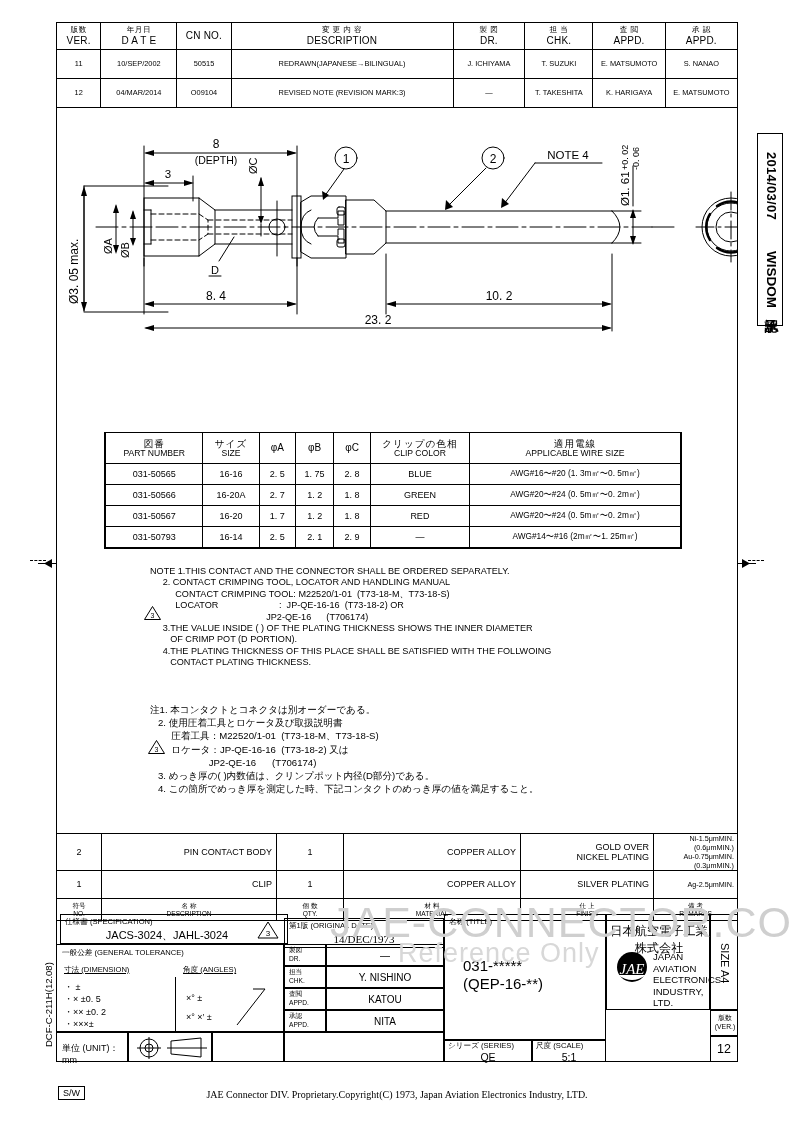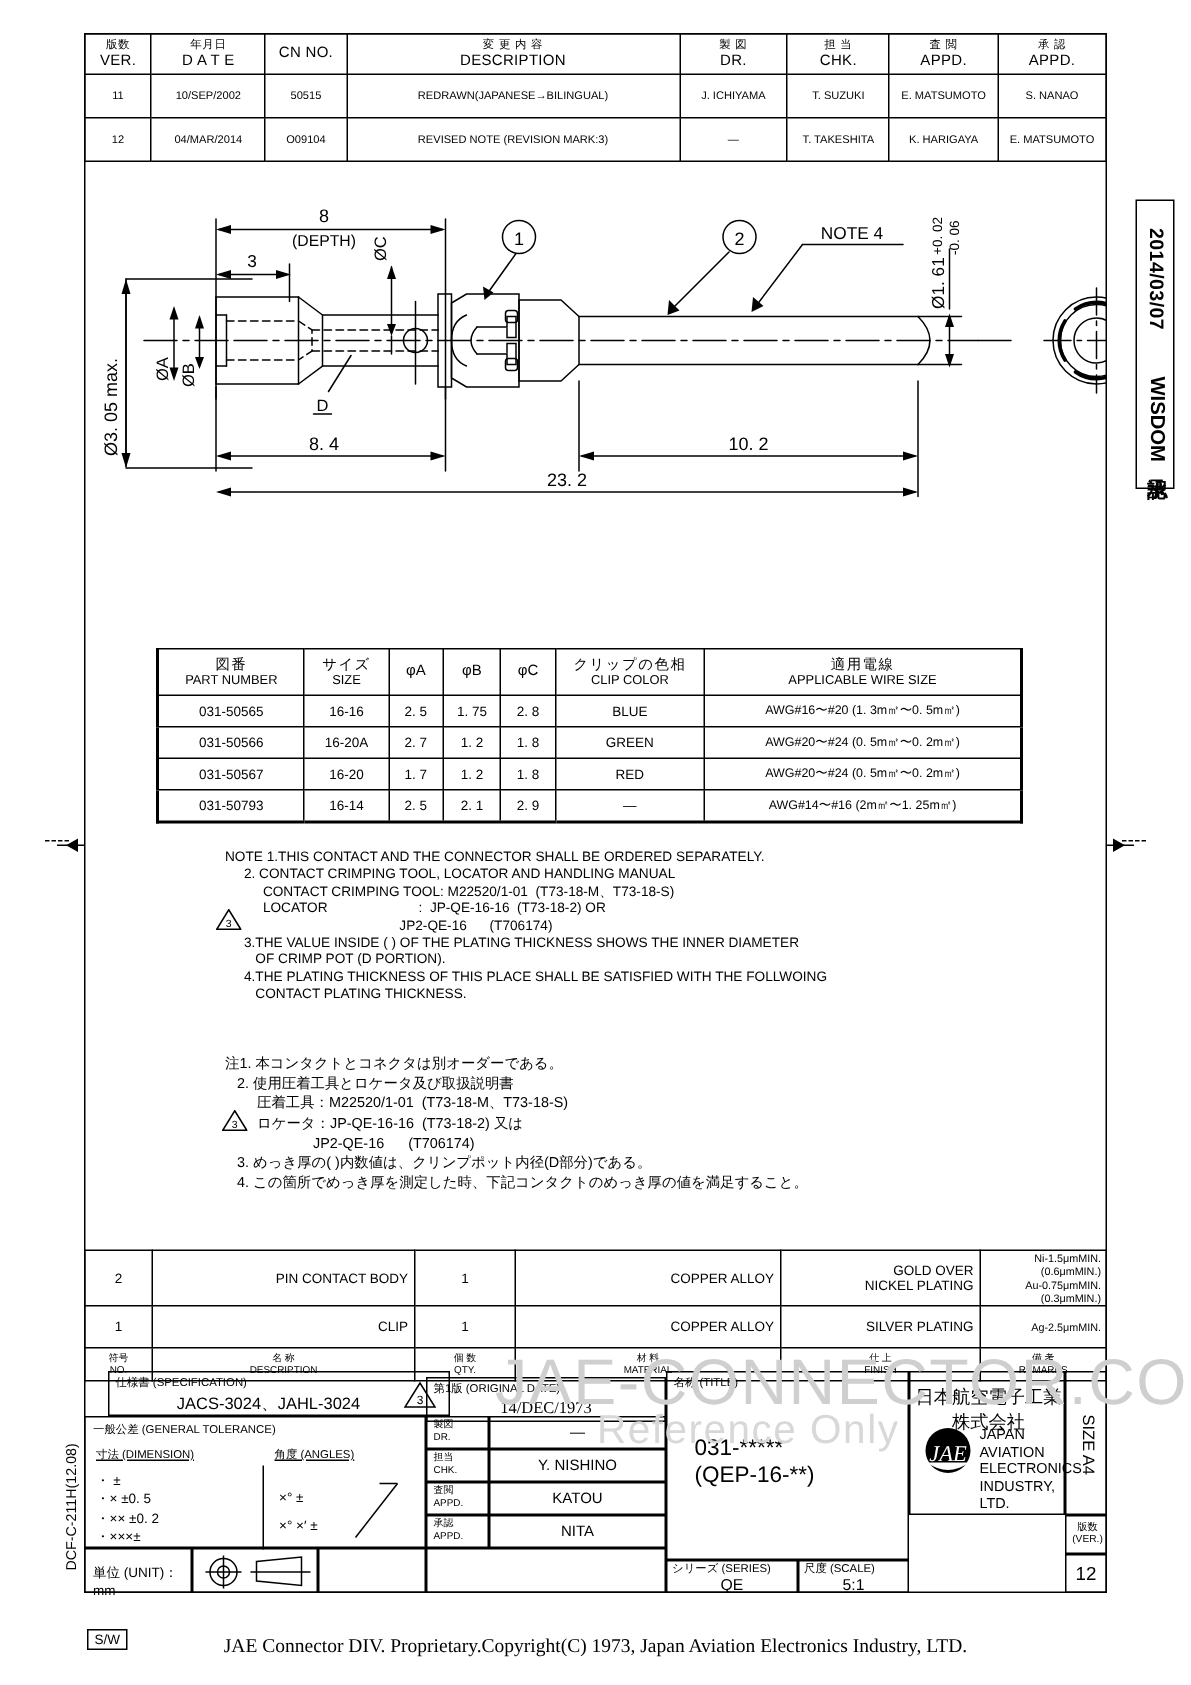--- a/index.html
+++ b/index.html
@@ -63,21 +63,21 @@
   #tblock .cell{position:absolute;box-sizing:border-box;border:1px solid #000;}
   .lbl{font-size:7.6px;}
   .lblS{font-size:6.6px;line-height:1.05;}
 
   
   #wm1{position:absolute;left:330px;top:898px;font-size:43px;color:#cfcfcf;letter-spacing:1px;white-space:nowrap;z-index:3;pointer-events:none;}
   #wm2{position:absolute;left:398px;top:938px;font-size:27px;color:#d8d8d8;letter-spacing:1px;white-space:nowrap;z-index:3;pointer-events:none;}
 
   
   #sw-box{position:absolute;left:58px;top:1086px;border:1px solid #000;padding:1px 4px;font-size:9px;}
-  #copyright{position:absolute;left:0;top:1089px;width:794px;text-align:center;font-family:"Liberation Serif",serif;font-size:13px;}
+  #copyright{position:absolute;left:0;top:1089px;width:794px;text-align:center;font-family:"Liberation Serif",serif;font-size:10px;}
 
   
   .tick{position:absolute;background:#000;height:1px;}
   .dash{position:absolute;border-top:1px dashed #000;}
 </style>
 </head>
 <body>
 
 <div class="page">
 
@@ -443,21 +443,21 @@
       </td>
     </tr>
   </tbody>
     </table>
 
   <div id="wm1">JAE-CONNECTOR.COM</div>
   <div id="wm2">Reference Only</div>
 
   <div id="tblock">
 
-    <div class="cell" style="left:16px;top:0;width:228px;height:30px;">
+    <div class="cell" style="left:4px;top:0;width:228px;height:30px;">
       <div class="lbl abs" style="left:4px;top:2px;">仕様書 (SPECIFICATION)</div>
       <div class="abs" style="left:0;top:13px;width:212px;text-align:center;font-size:11px;">JACS-3024、JAHL-3024</div>
       <svg class="abs" style="left:196px;top:6px;" width="22" height="18">
         <path d="M11 1 L21 17 L1 17 Z" fill="none" stroke="#000" stroke-width="1"></path>
         <text x="11" y="15" font-size="8" text-anchor="middle" fill="#000" font-family="Liberation Sans, sans-serif">3</text>
       </svg>
     </div>
 
     <div class="cell" style="left:228px;top:4px;width:160px;height:30px;">
       <div class="lbl abs" style="left:4px;top:2px;">第1版 (ORIGINAL DATE)</div>

